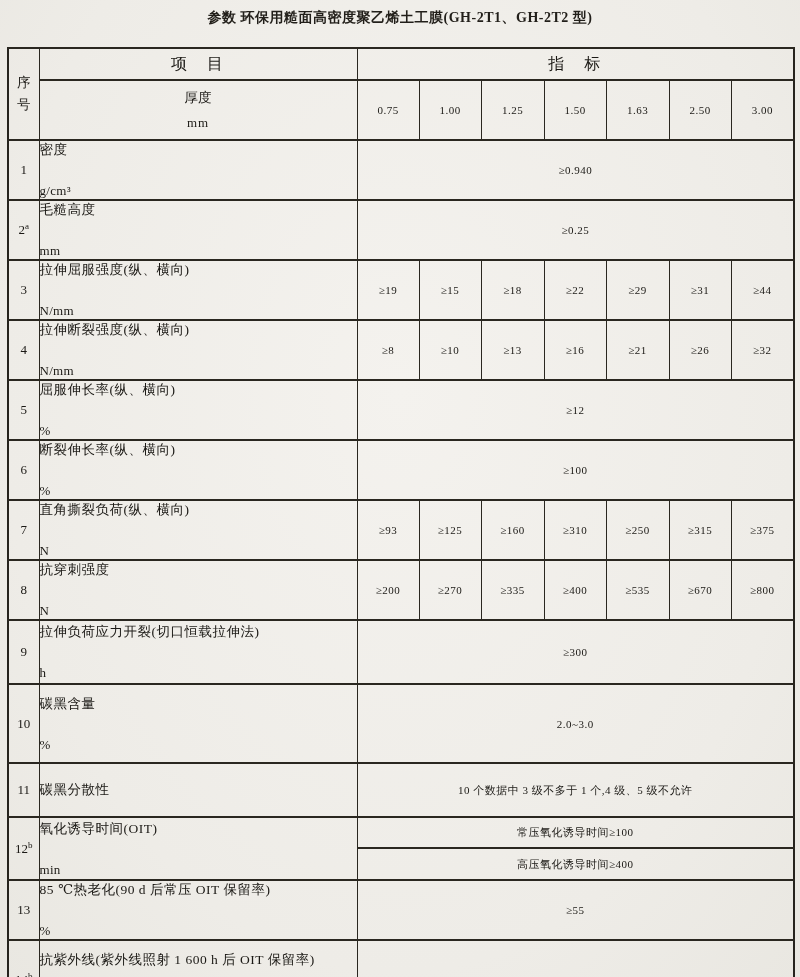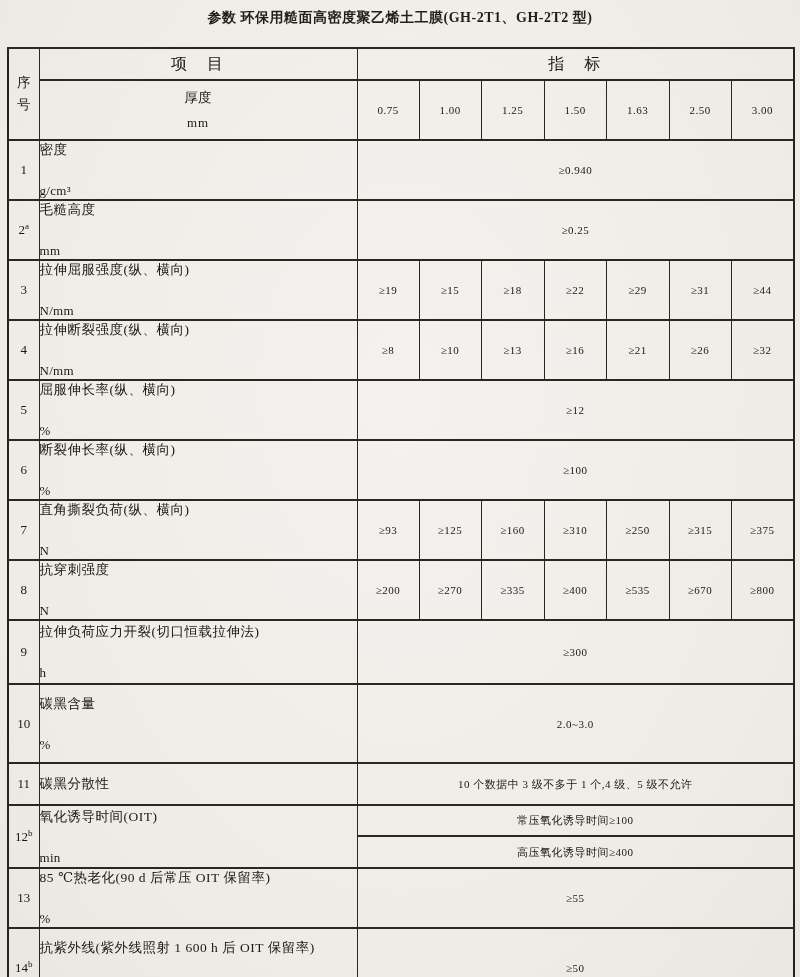--- a/index.html
+++ b/index.html
@@ -210,21 +210,21 @@
 
   <tr style="height:79px">
     <td class="seq-cell">10</td>
     <td class="item-cell">
       <div class="name">碳黑含量</div>
       <div class="unit">%</div>
     </td>
     <td colspan="7" class="val-cell">2.0~3.0</td>
   </tr>
 
-  <tr style="height:42px">
+  <tr style="height:54px">
     <td class="seq-cell">11</td>
     <td class="item-cell">
       <div class="name">碳黑分散性</div>
     </td>
     <td colspan="7" class="val-cell">10 个数据中 3 级不多于 1 个,4 级、5 级不允许</td>
   </tr>
 
   <tr style="height:31px">
     <td rowspan="2" class="seq-cell"><span>12</span><sup>b</sup></td>
     <td rowspan="2" class="item-cell">

